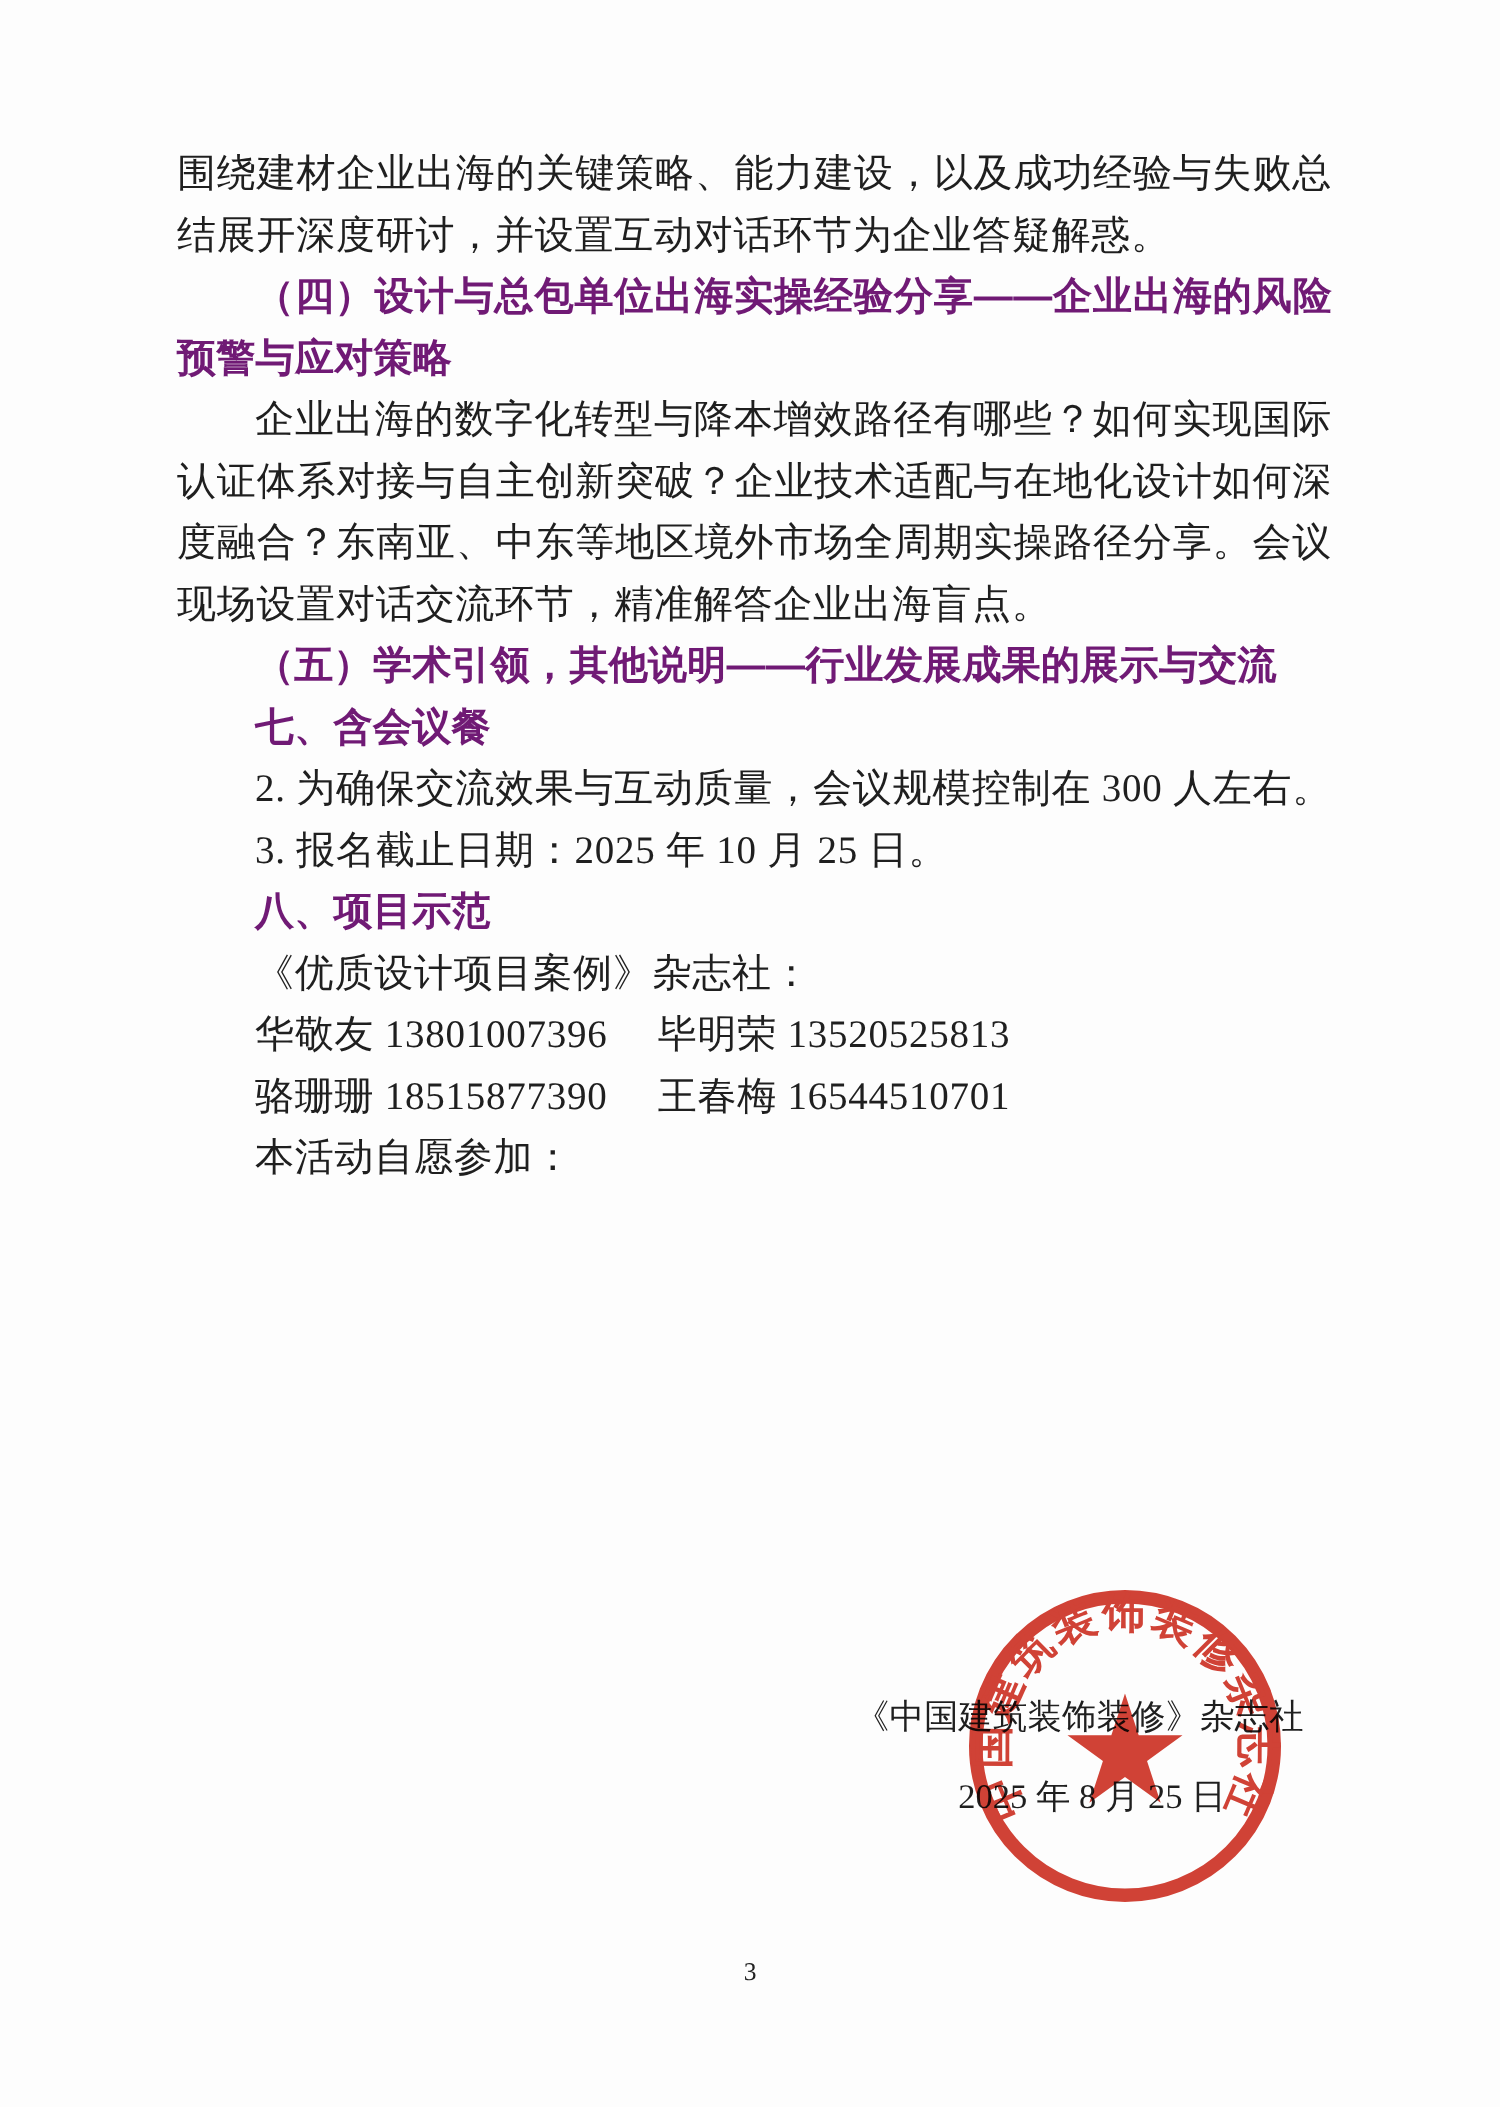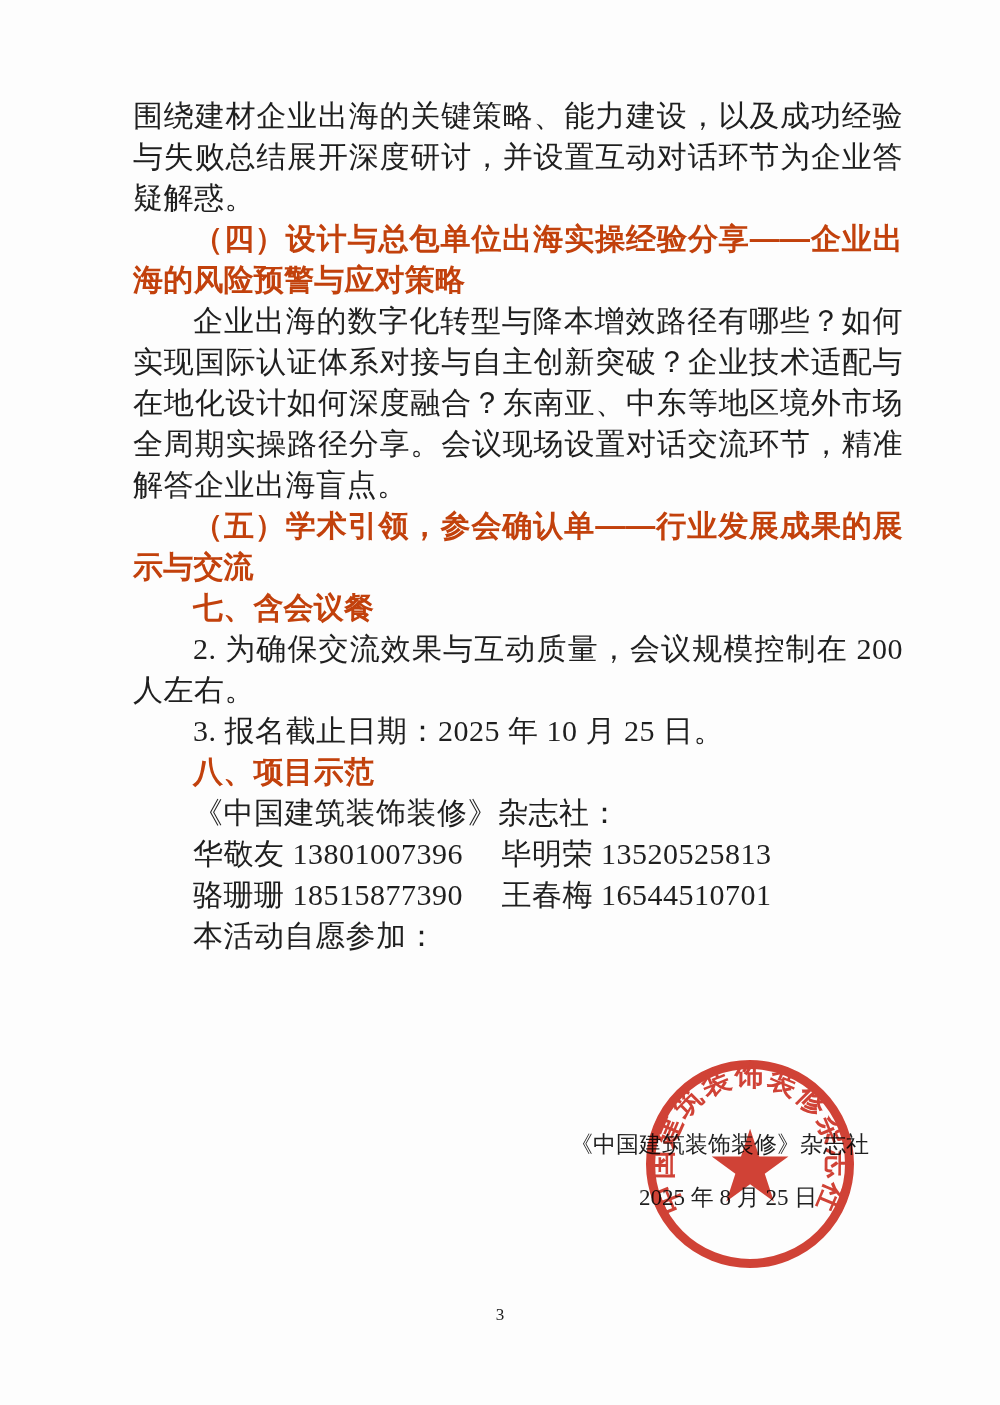--- a/index.html
+++ b/index.html
@@ -11,40 +11,40 @@
     position: relative;
     width: 1000px;
     height: 1405px;
     background: #fdfdfd;
     overflow: hidden;
     font-family: "Liberation Serif", "DejaVu Serif", serif;
     color: #1f1f1f;
   }
   .content {
     position: absolute;
-    left: 133px;
+    left: 118px;
     top: 95px;
     width: 770px;
-    font-size: 30px;
+    font-size: 26px;
     line-height: 41px;
     letter-spacing: 0.5px;
     text-align: justify;
   }
   .content p {
     margin: 0;
     padding: 0;
   }
   .p-ind { text-indent: 2em; }
   .p-cont { text-indent: 0; }
   .p-head {
     text-indent: 2em;
     font-weight: 700;
     font-family: "Liberation Sans", "DejaVu Sans", sans-serif;
     letter-spacing: 0.2px;
-    color: #c2410c;
+    color: #701a75;
   }
   .p-attach { text-indent: 2em; margin-top: 41px !important; }
 
   .signature {
     position: absolute;
     top: 1118px;
     right: 114px;
     width: 316px;
     font-size: 23px;
     line-height: 53px;
@@ -86,26 +86,26 @@
 </style>
 </head>
 <body>
 
 <div class="page">
 
   <div class="content">
     <p class="p-cont">围绕建材企业出海的关键策略、能力建设，以及成功经验与失败总结展开深度研讨，并设置互动对话环节为企业答疑解惑。</p>
     <p class="p-head">（四）设计与总包单位出海实操经验分享——企业出海的风险预警与应对策略</p>
     <p class="p-ind">企业出海的数字化转型与降本增效路径有哪些？如何实现国际认证体系对接与自主创新突破？企业技术适配与在地化设计如何深度融合？东南亚、中东等地区境外市场全周期实操路径分享。会议现场设置对话交流环节，精准解答企业出海盲点。</p>
-    <p class="p-head">（五）学术引领，参会确认单——行业发展成果的展示与交流</p>
+    <p class="p-head">（五）学术引领，其他说明——行业发展成果的展示与交流</p>
     <p class="p-head">七、含会议餐</p>
-    <p class="p-ind">2. 为确保交流效果与互动质量，会议规模控制在 200 人左右。</p>
+    <p class="p-ind">2. 为确保交流效果与互动质量，会议规模控制在 300 人左右。</p>
     <p class="p-ind">3. 报名截止日期：2025 年 10 月 25 日。</p>
     <p class="p-head">八、项目示范</p>
-    <p class="p-ind">《中国建筑装饰装修》杂志社：</p>
+    <p class="p-ind">《优质设计项目案例》杂志社：</p>
     <p class="p-ind">华敬友 13801007396　 毕明荣 13520525813</p>
     <p class="p-ind">骆珊珊 18515877390　 王春梅 16544510701</p>
     <p class="p-ind">本活动自愿参加：</p>
   </div>
 
   <div class="signature">
     <div class="sig-org">《中国建筑装饰装修》杂志社</div>
     <div class="sig-date">2025 年 8 月 25 日</div>
   </div>
 

